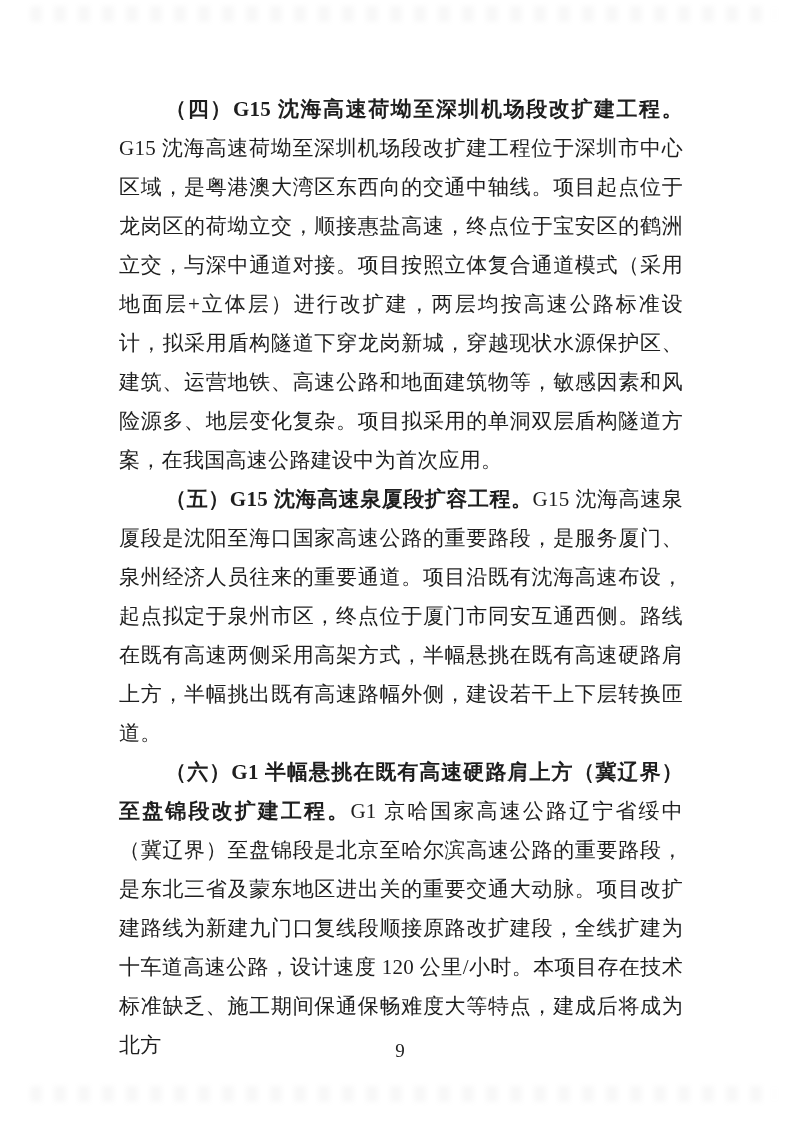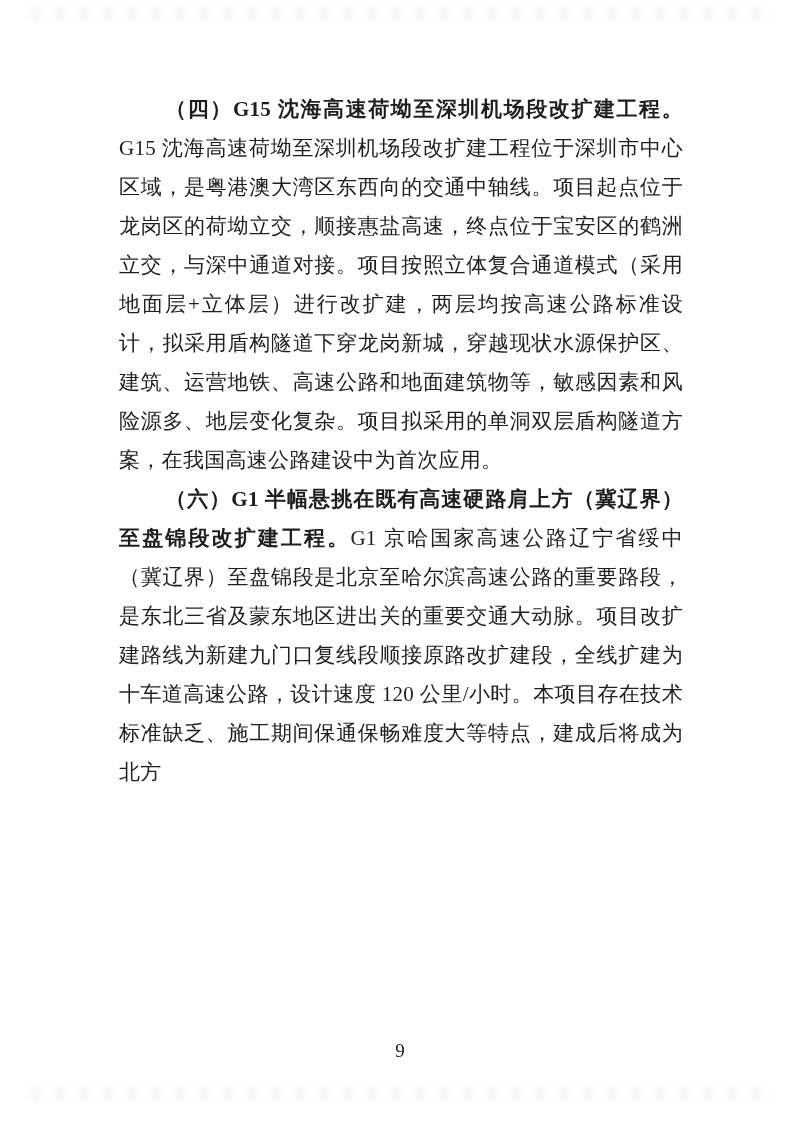--- a/index.html
+++ b/index.html
@@ -64,20 +64,21 @@
 <body>
 
 <div class="page">
 
   <div class="scan-noise top"></div>
 
   <div class="content">
 
     <p class="para"><b>（四）G15 沈海高速荷坳至深圳机场段改扩建工程。</b><span>G15 沈海高速荷坳至深圳机场段改扩建工程位于深圳市中心区域，是粤港澳大湾区东西向的交通中轴线。项目起点位于龙岗区的荷坳立交，顺接惠盐高速，终点位于宝安区的鹤洲立交，与深中通道对接。项目按照立体复合通道模式（采用地面层+立体层）进行改扩建，两层均按高速公路标准设计，拟采用盾构隧道下穿龙岗新城，穿越现状水源保护区、建筑、运营地铁、高速公路和地面建筑物等，敏感因素和风险源多、地层变化复杂。项目拟采用的单洞双层盾构隧道方案，在我国高速公路建设中为首次应用。</span></p>
 
+    <p class="para"><b>（五）G15 沈海高速泉厦段扩容工程。</b><span>G15 沈海高速泉厦段是沈阳至海口国家高速公路的重要路段，是服务厦门、泉州经济人员往来的重要通道。项目沿既有沈海高速布设，起点拟定于泉州市区，终点位于厦门市同安互通西侧。路线在既有高速两侧采用高架方式，半幅悬挑在既有高速硬路肩上方，半幅挑出既有高速路幅外侧，建设若干上下层转换匝道。</span></p>
 
     <p class="para"><b>（六）G1 半幅悬挑在既有高速硬路肩上方（冀辽界）至盘锦段改扩建工程。</b><span>G1 京哈国家高速公路辽宁省绥中（冀辽界）至盘锦段是北京至哈尔滨高速公路的重要路段，是东北三省及蒙东地区进出关的重要交通大动脉。项目改扩建路线为新建九门口复线段顺接原路改扩建段，全线扩建为十车道高速公路，设计速度 120 公里/小时。本项目存在技术标准缺乏、施工期间保通保畅难度大等特点，建成后将成为北方</span></p>
 
   </div>
 
   <div class="page-number">9</div>
 
   <div class="scan-noise bottom"></div>
 
 </div>

